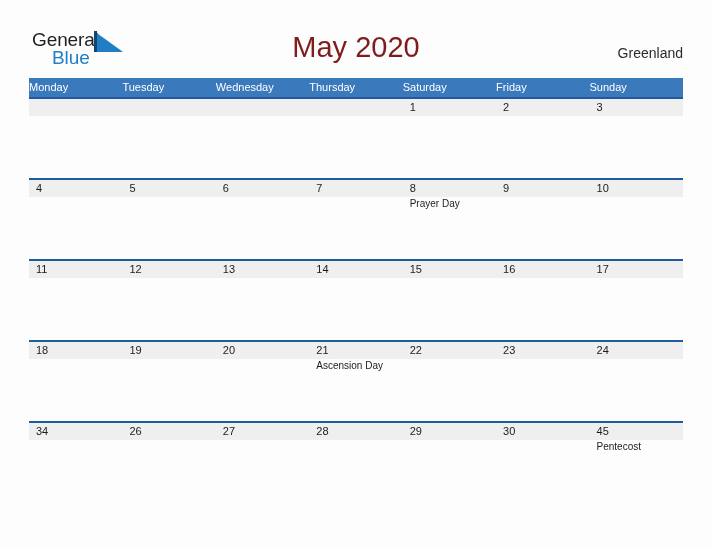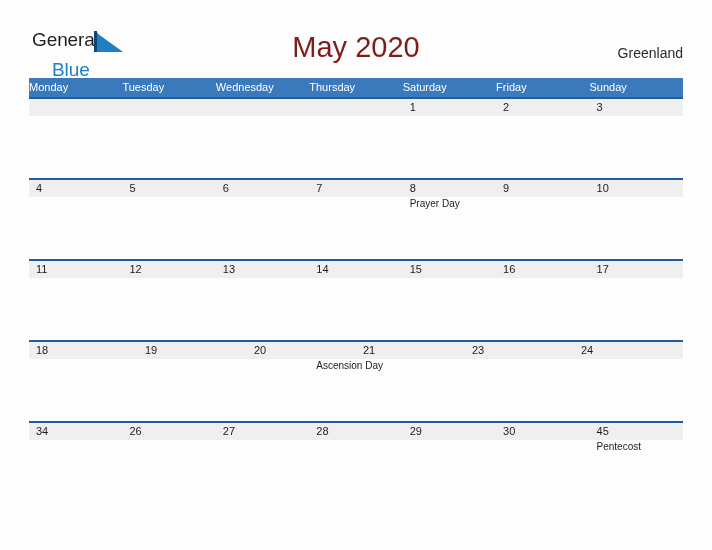--- a/index.html
+++ b/index.html
@@ -48,21 +48,20 @@
   }
   .logo-blue {
     position: absolute;
     left: 20px;
     top: 18px;
     font-size: 19px;
     color: #1f7fc4;
     letter-spacing: -0.1px;
     line-height: 20px;
     font-family: "Liberation Sans", sans-serif;
-    margin-top: 12px;
   }
   .logo-flag {
     position: absolute;
     left: 62px;
     top: 1px;
     width: 30px;
     height: 21px;
   }
 
   .cal-title {
@@ -294,20 +293,21 @@
           </div>
       </div>
     </div>
 
     <div class="week-row">
       <div class="week-dates">
         <div class="date-cell">18</div>
         <div class="date-cell">19</div>
         <div class="date-cell">20</div>
         <div class="date-cell">21</div>
+        <div class="date-cell">22</div>
         <div class="date-cell">23</div>
         <div class="date-cell">24</div>
       </div>
       <div class="week-events">
         <div class="event-cell">
             <span class="event-text"></span>
           </div>
         <div class="event-cell">
             <span class="event-text"></span>
           </div>

